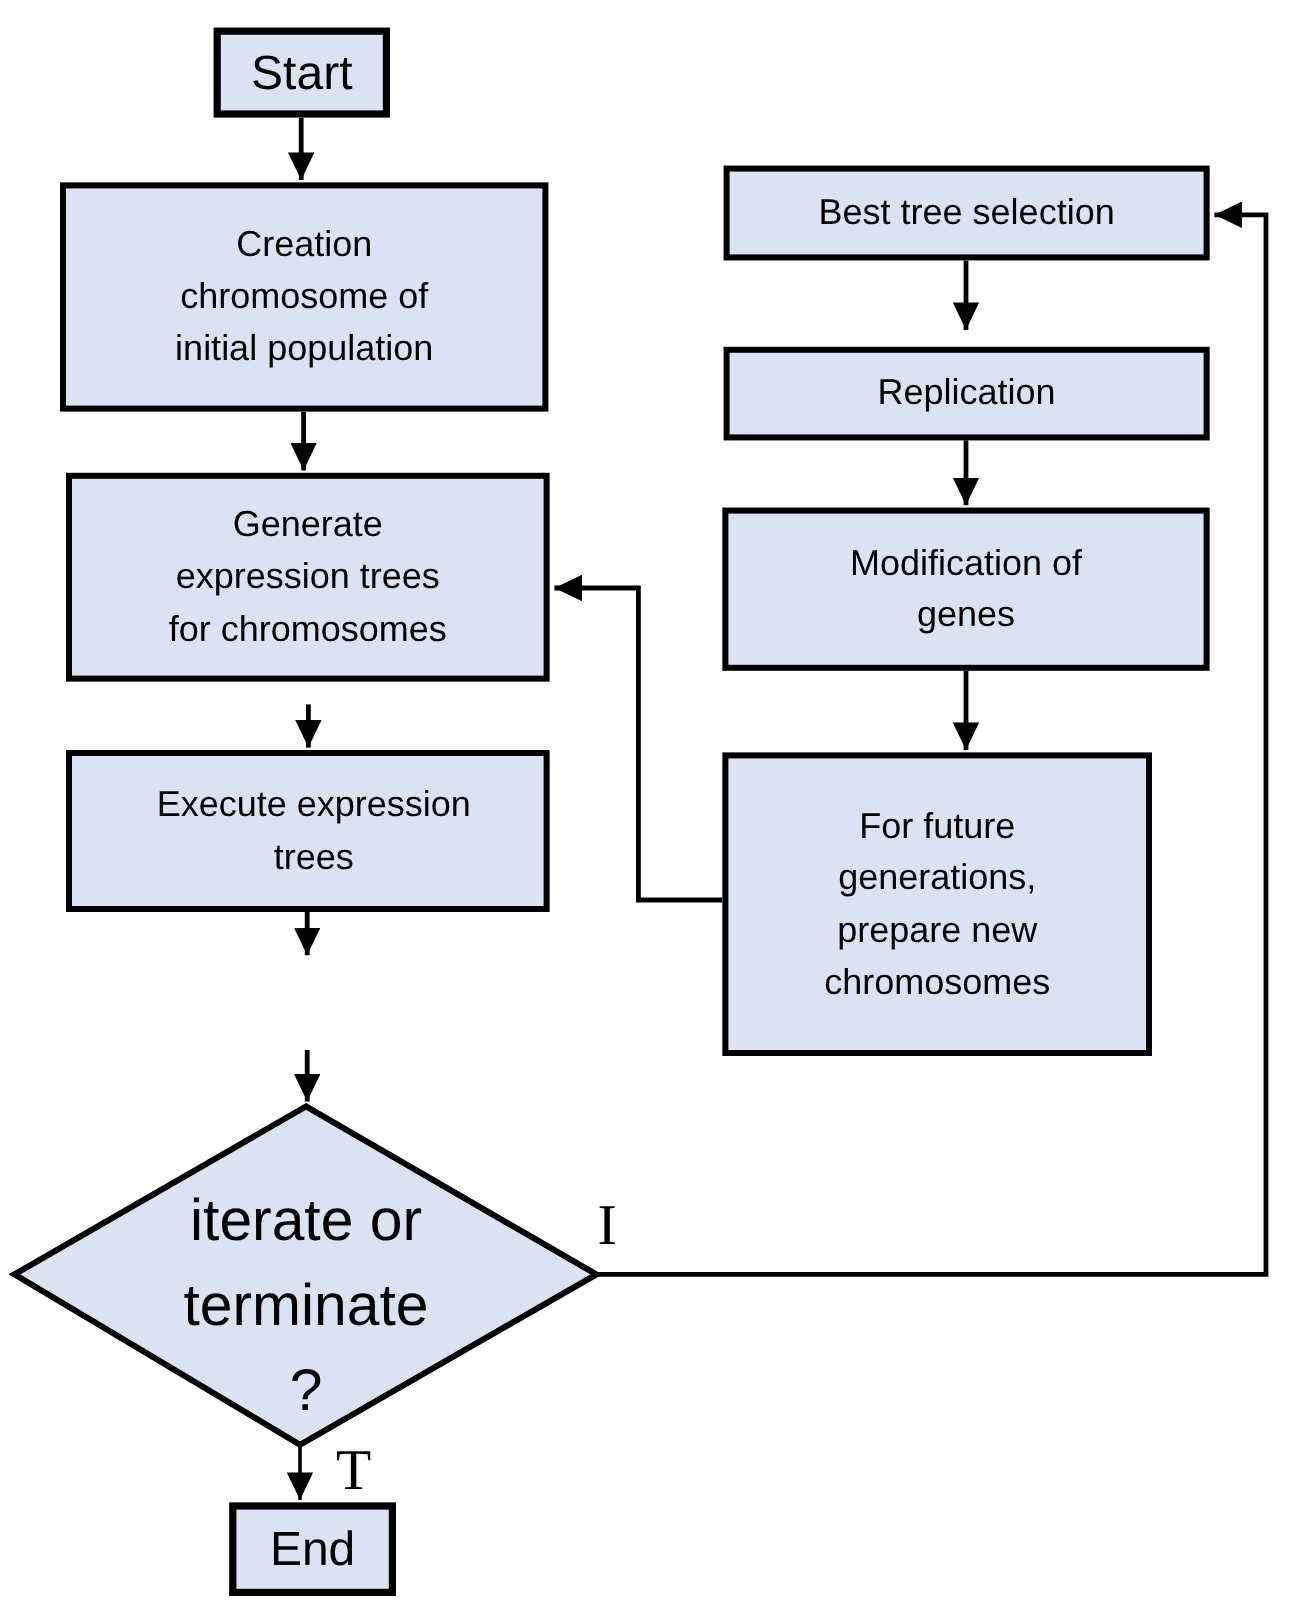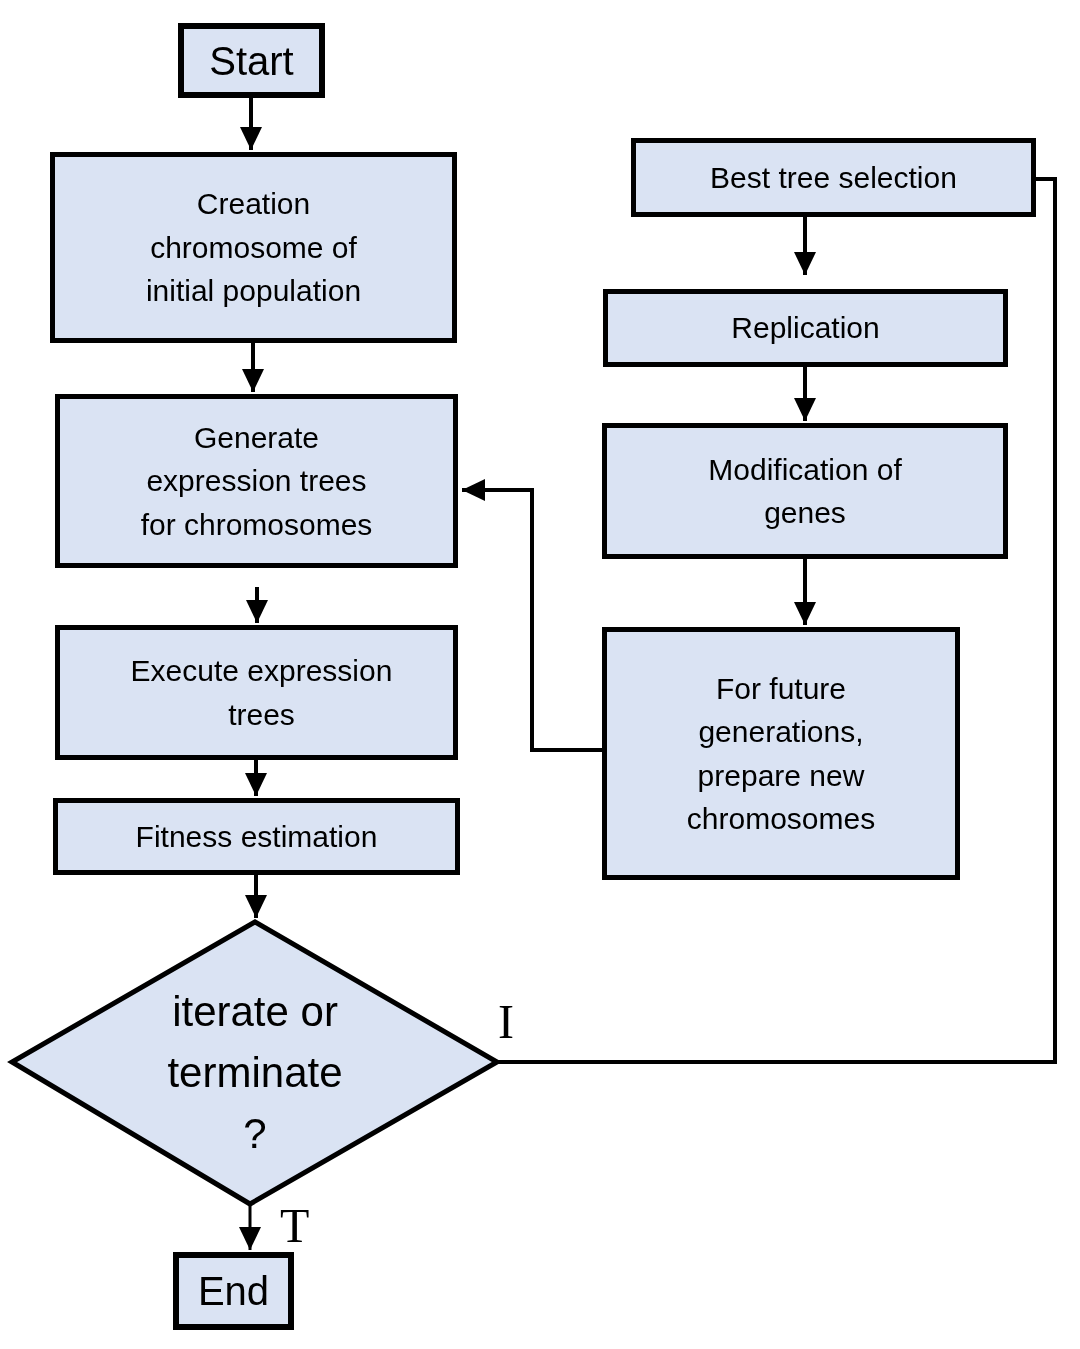--- a/index.html
+++ b/index.html
@@ -60,21 +60,21 @@
     font-size: 48px;
     color: #000;
     line-height: 1;
   }
   .diamond-label {
     position: absolute;
     left: 90px;
     top: 982px;
     width: 330px;
     text-align: center;
-    font-size: 42px;
+    font-size: 49px;
     line-height: 1.45;
     color: #000;
     white-space: pre-line;
   }
 </style>
 </head>
 <body>
 
 <div class="canvas">
 
@@ -109,25 +109,24 @@
 chromosome of
 initial population</div>
 
   <div class="node" style="left:55px;  top:394px; width:403px; height:174px;">Generate
 expression trees
 for chromosomes</div>
 
   <div class="node" style="left:55px;  top:625px; width:403px; height:135px;padding-left:10px;">Execute expression
 trees</div>
 
-  <div class="node" style="left:53px;  top:798px; width:407px; height:77px;">Fitness estimation</div>
 
-  <div class="node terminal" style="left:173px; top:1252px; width:121px; height:78px;">End</div>
+  <div class="node terminal" style="left:191px; top:1252px; width:139px; height:78px;">End</div>
 
-  <div class="node" style="left:603px; top:138px; width:405px; height:79px;margin-left:28px;">Best tree selection</div>
+  <div class="node" style="left:603px; top:138px; width:405px; height:79px;">Best tree selection</div>
 
   <div class="node" style="left:603px; top:277px; width:405px; height:78px;margin-top:12px;">Replication</div>
 
   <div class="node" style="left:602px; top:423px; width:406px; height:136px;">Modification of
 genes</div>
 
   <div class="node" style="left:602px; top:627px; width:358px; height:253px;">For future
 generations,
 prepare new
 chromosomes</div>

